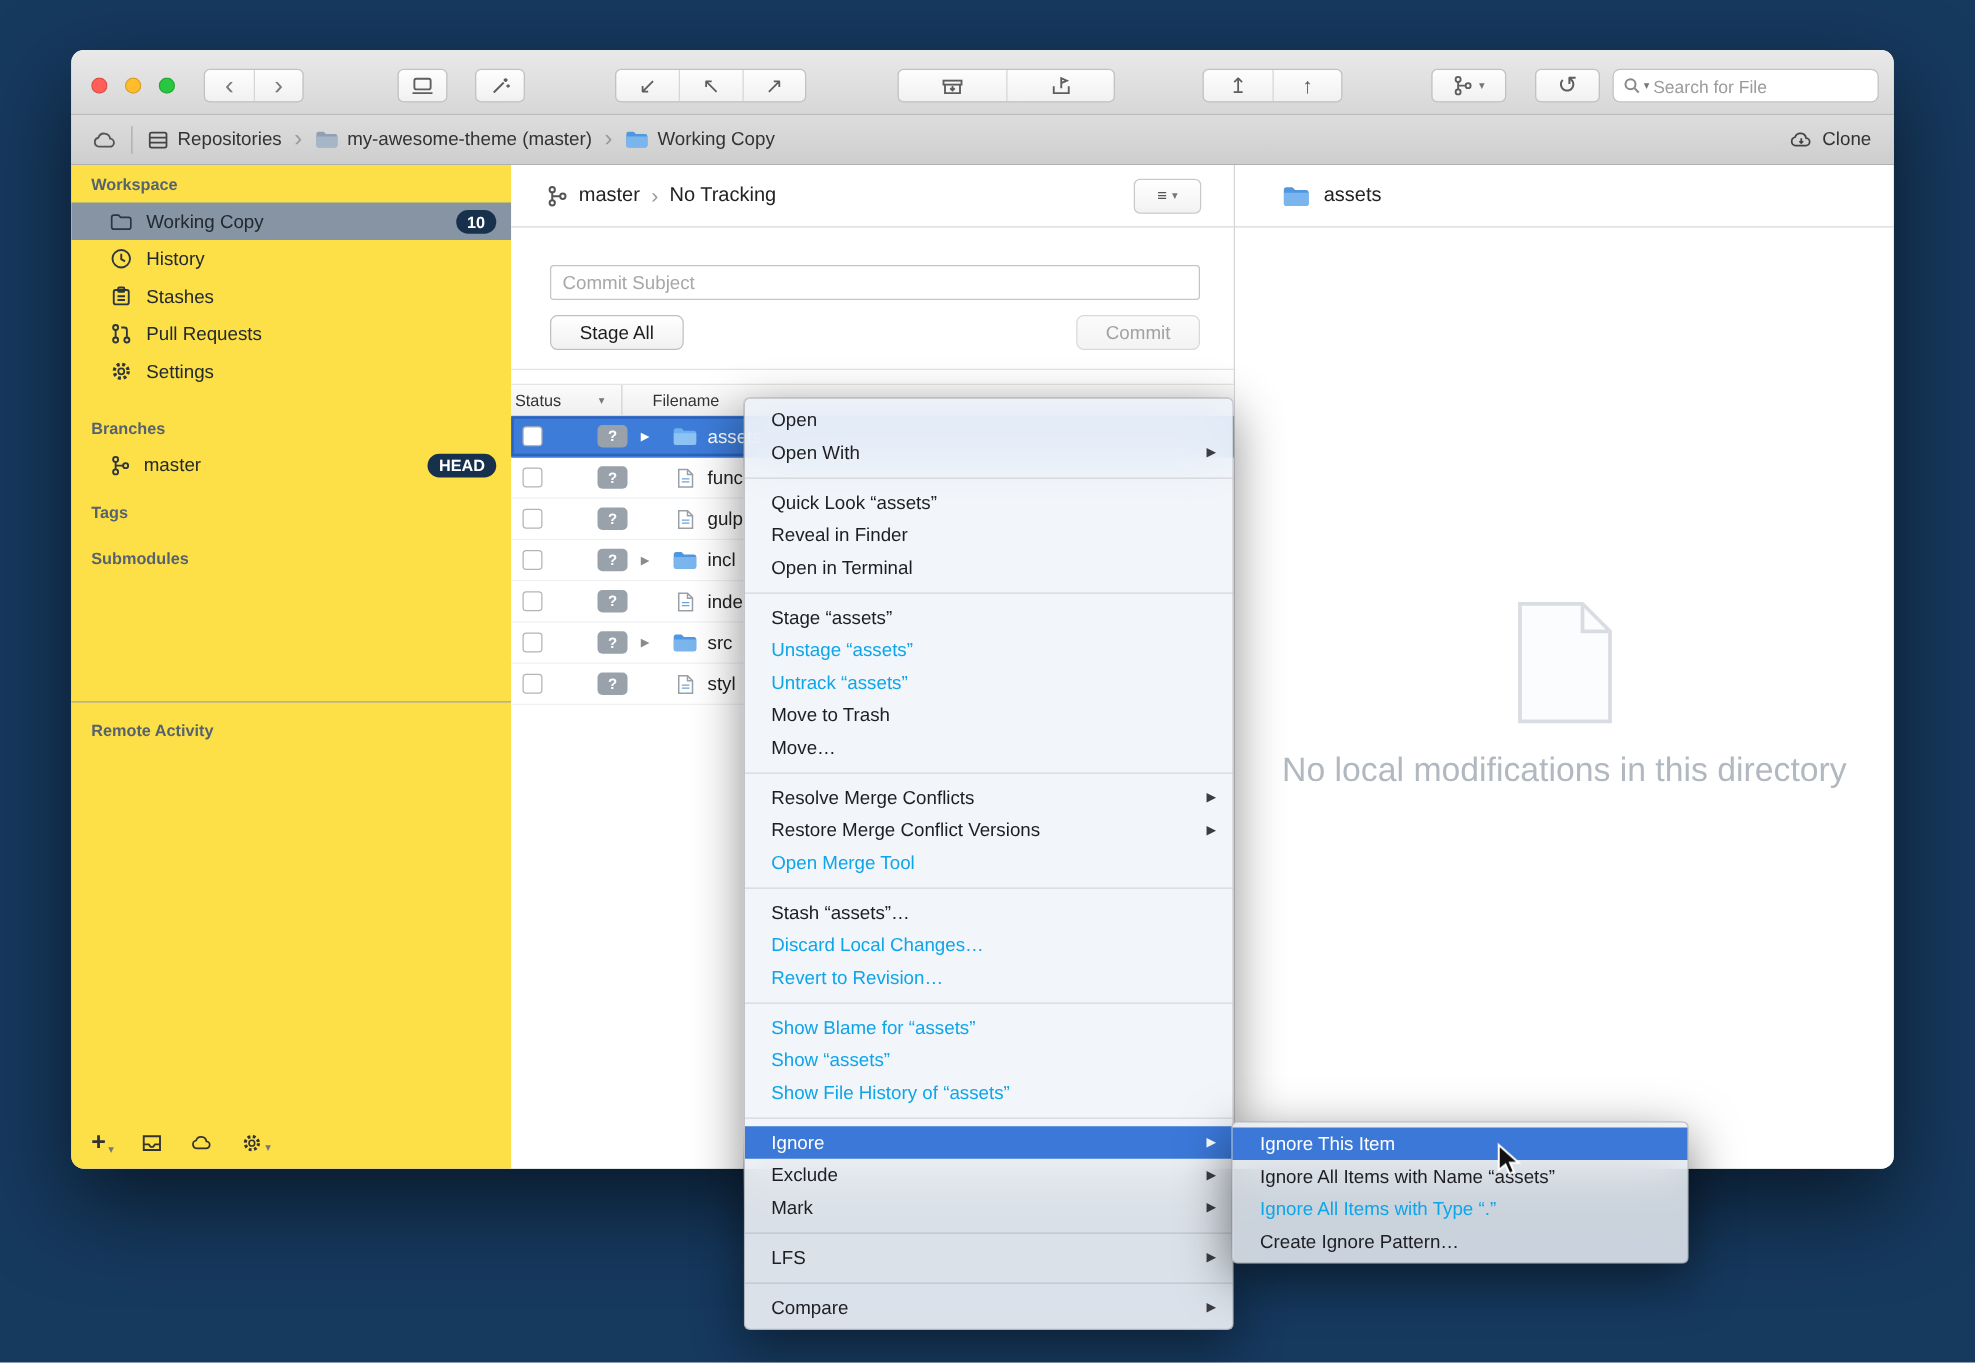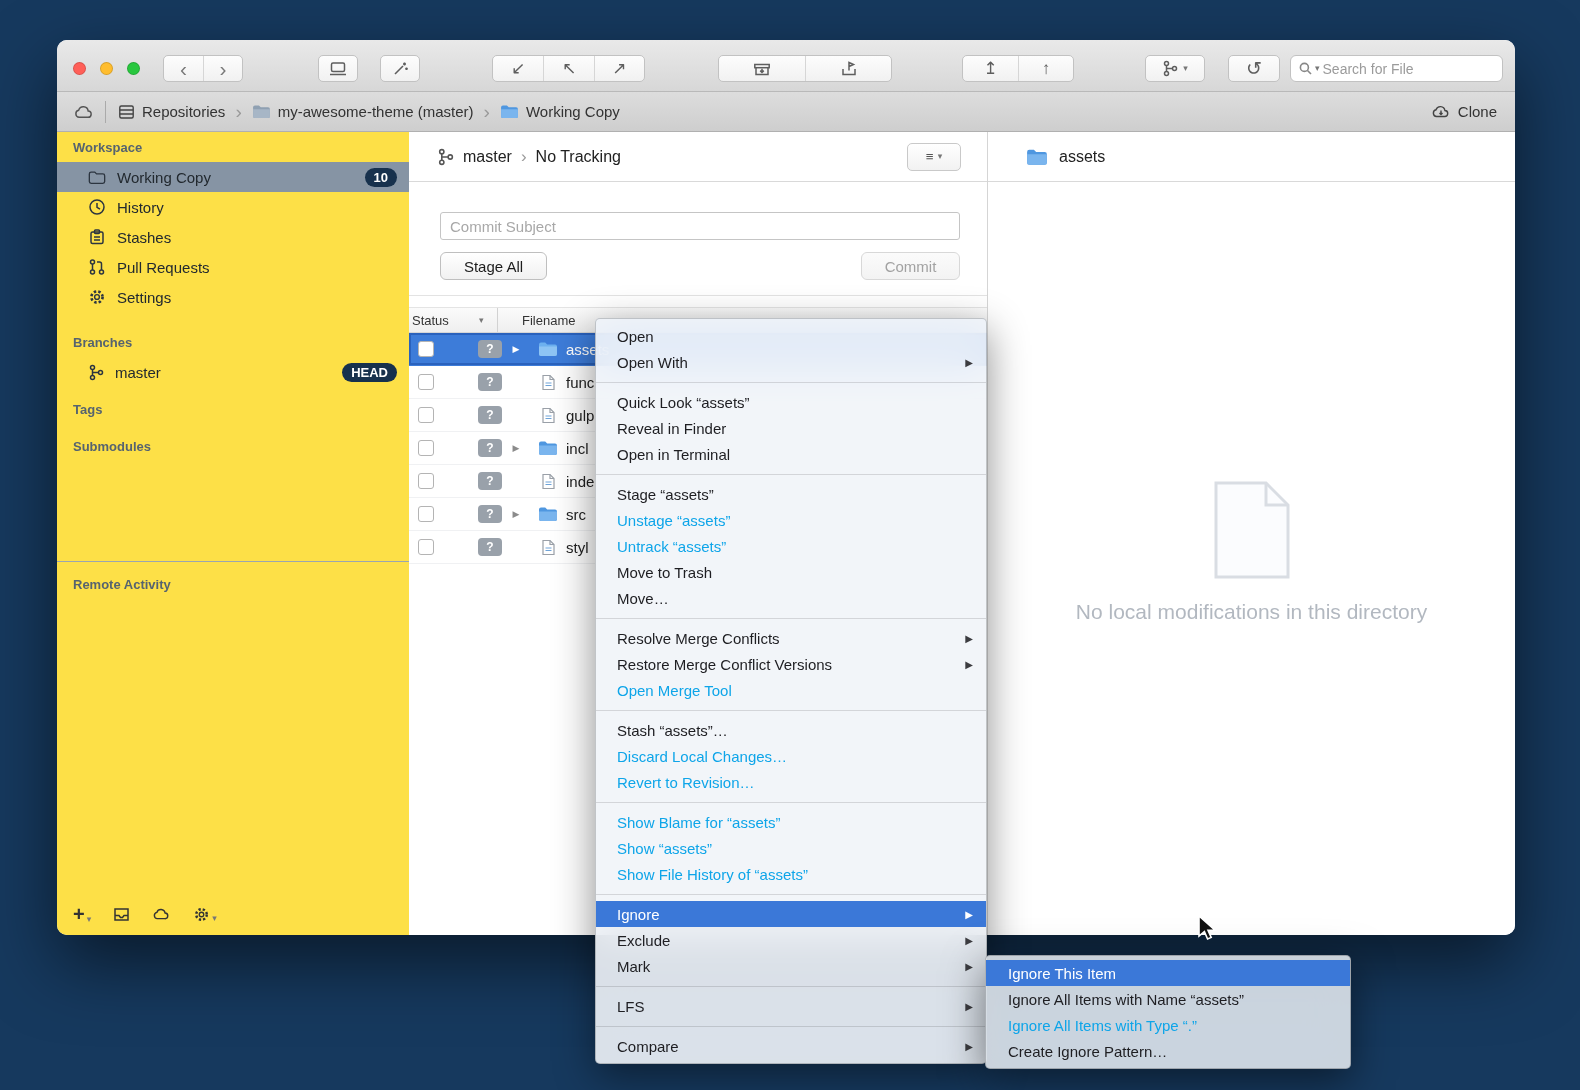--- a/index.html
+++ b/index.html
@@ -86,35 +86,35 @@
   .disc { width:12px; margin-left:8px; text-align:center; font-size:9px; color:#8b8b8b; flex:none; }
   .frow.selected .disc { color:#fff; }
   .ficon { margin-left:16px; width:20px; display:flex; justify-content:center; flex:none; }
   .fname { margin-left:8px; white-space:nowrap; }
 
   
   .rightpanel { flex:1; background:#fff; position:relative; }
   .rp-header { position:absolute; top:0; left:0; right:0; height:50px; border-bottom:1px solid #d9d9d9;
                display:flex; align-items:center; gap:11px; padding-left:38px; font-size:16px; color:#222; }
   .empty { position:absolute; top:348px; left:0; right:0; text-align:center; }
-  .empty-text { margin-top:16px; font-size:21px; color:#b2b8c0; }
+  .empty-text { margin-top:16px; font-size:27px; color:#b2b8c0; }
 
   
   .menu { position:absolute; left:595px; top:318px; width:392px; padding:4px 0;
           background:rgba(241,244,248,0.9); border:1px solid rgba(0,0,0,.2); border-radius:5px;
           box-shadow:0 12px 40px rgba(0,0,0,.45); font-size:15px; color:#1e1e22; z-index:50;
           backdrop-filter:blur(20px) saturate(1.2); }
   .mi { height:26px; display:flex; align-items:center; padding:0 13px 0 21px; }
   .mi .lbl { flex:1; white-space:nowrap; overflow:hidden; }
   .mi .arr { font-size:10px; color:#3c3c40; margin-left:8px; }
   .mi.disabled { color:#0ea5e9; }
   .mi.hl { background:#3b78d8; color:#fff; }
   .mi.hl .arr { color:#fff; }
   .msep { height:1px; background:rgba(0,0,0,.13); margin:6.5px 0; }
-  .submenu { position:absolute; left:985px; top:955px; width:366px; padding:4px 0;
+  .submenu { position:absolute; left:985px; top:897px; width:366px; padding:4px 0;
              background:rgba(235,240,245,0.85); border:1px solid rgba(0,0,0,.22); border-radius:5px;
              box-shadow:0 12px 40px rgba(0,0,0,.5); font-size:15px; color:#1e1e22; z-index:60;
              backdrop-filter:blur(20px) saturate(1.2); }
   .submenu .mi { padding-left:22px; }
 
   .cursor { position:absolute; left:1196px; top:914px; z-index:100; }
 </style>
 </head>
 <body>
 

